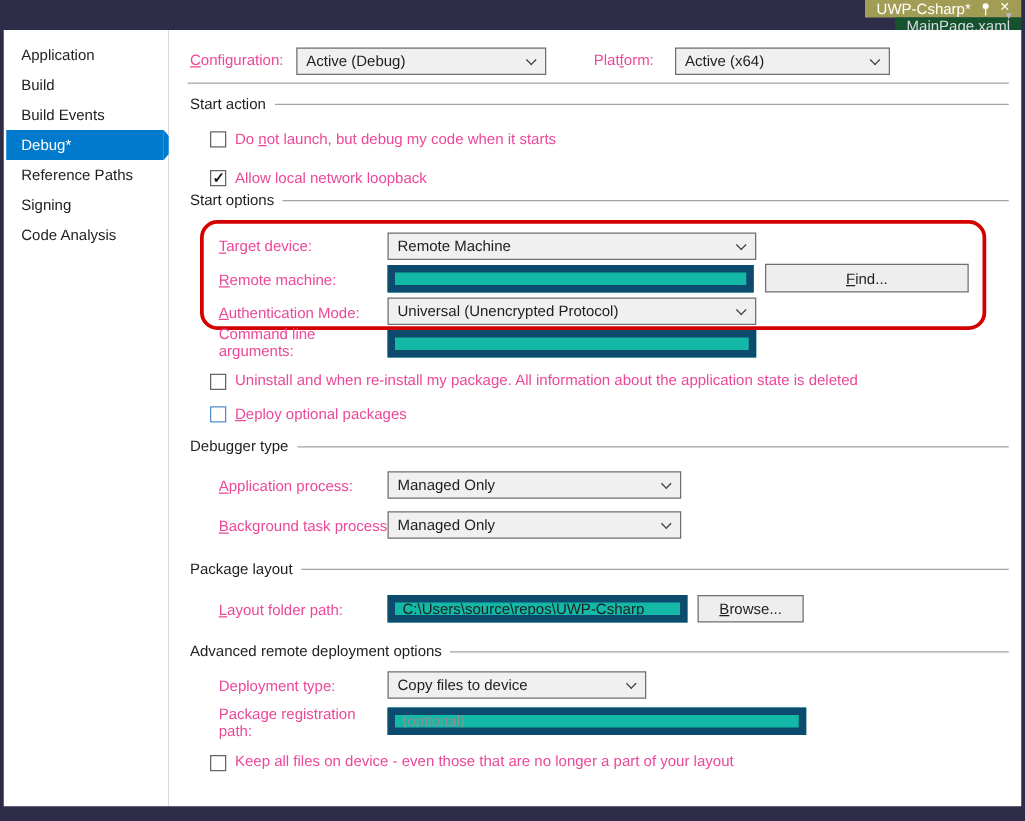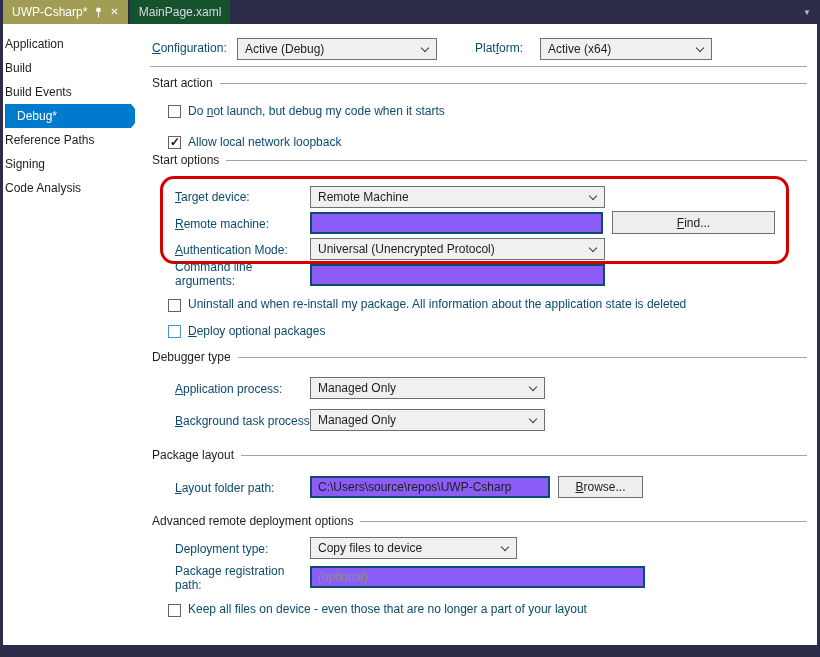--- a/index.html
+++ b/index.html
@@ -7,55 +7,55 @@
   body {
     position: relative;
     background: #2d2d4a;
     font-family: "Liberation Sans", sans-serif;
     font-size: 12px;
     color: #1e1e1e;
     overflow: hidden;
   }
 
   
-  .tabbar { position:absolute; left:3px; top:0; right:3px; height:24px; display:flex; align-items:center; }
+  .tabbar { position:absolute; left:3px; top:0; right:3px; height:24px; display:flex; align-items:flex-end;flex-direction:column; }
   .tab { display:flex; align-items:center; gap:7px; padding:0 9px; height:24px; cursor:default; }
   .tab.active { background:#a29d54; color:#ffffff; }
   .tab.inactive { background:#14532d; color:#d8d8e2; margin-left:2px; }
   .tab .close { font-size:10px; line-height:1; }
   .pin-svg { display:block; }
   .caret { position:absolute; right:9px; top:8px; font-size:8px; color:#b9b9c9; }
 
   
   .sidebar { position:absolute; left:3px; top:24px; width:132px; height:621px; background:#ffffff; padding-top:8px; }
-  .side-item { height:24px; line-height:24px; padding-left:2px; cursor:default; }
+  .side-item { height:24px; line-height:24px; padding-left:14px; cursor:default; }
   .side-item.selected { background:#007acc; color:#ffffff; margin:0 4px 0 2px; padding-left:12px; position:relative; }
   .side-item.selected::after {
     content:""; position:absolute; left:100%; top:0; width:0; height:0;
     border-top:12px solid transparent; border-bottom:12px solid transparent; border-left:10px solid #007acc;
   }
 
   
   .main { position:absolute; left:135px; top:24px; width:682px; height:621px; background:#ffffff; }
 
-  .lbl { position:absolute; white-space:nowrap; color:#0c4a6e; }
+  .lbl { position:absolute; white-space:nowrap; color:#ec4899; }
   .wrap { white-space:normal; width:118px; line-height:14px; }
 
   .sec { position:absolute; left:17px; right:10px; display:flex; align-items:center; gap:7px; }
   .sec::after { content:""; flex:1; height:1px; background:#a3a3a3; }
 
   .divider { position:absolute; height:1px; background:#a3a3a3; }
 
   .combo { position:absolute; height:22px; background:#f0f0f0; border:1px solid #707070;
            display:flex; align-items:center; padding:0 20px 0 7px; cursor:default; }
   .combo .chev { position:absolute; right:8px; top:6px; width:6px; height:6px;
                  border-right:1.5px solid #3c3c3c; border-bottom:1.5px solid #3c3c3c;
                  transform:rotate(45deg); }
 
-  .tbox { position:absolute; height:22px; border:2px solid #0c4a6e; background:#8b5cf6;
+  .tbox { position:absolute; height:22px; border:6px solid #0c4a6e; background:#14b8a6;
           font:12px "Liberation Sans", sans-serif; padding:0 6px; color:#1e1e1e; }
   .tbox::placeholder { color:#909090; }
 
   .btn { position:absolute; height:22px; background:#eeeeee; border:1px solid #707070;
          font:12px "Liberation Sans", sans-serif; color:#1e1e1e; cursor:default; }
 
   .cb { position:absolute; width:13px; height:13px; background:#ffffff; border:1px solid #646464; }
   .cb.checked::after { content:"✓"; position:absolute; left:1px; top:-2px; font-size:12px; font-weight:700; color:#111111; }
   .cb.blue { border-color:#4f8fd0; }
 

